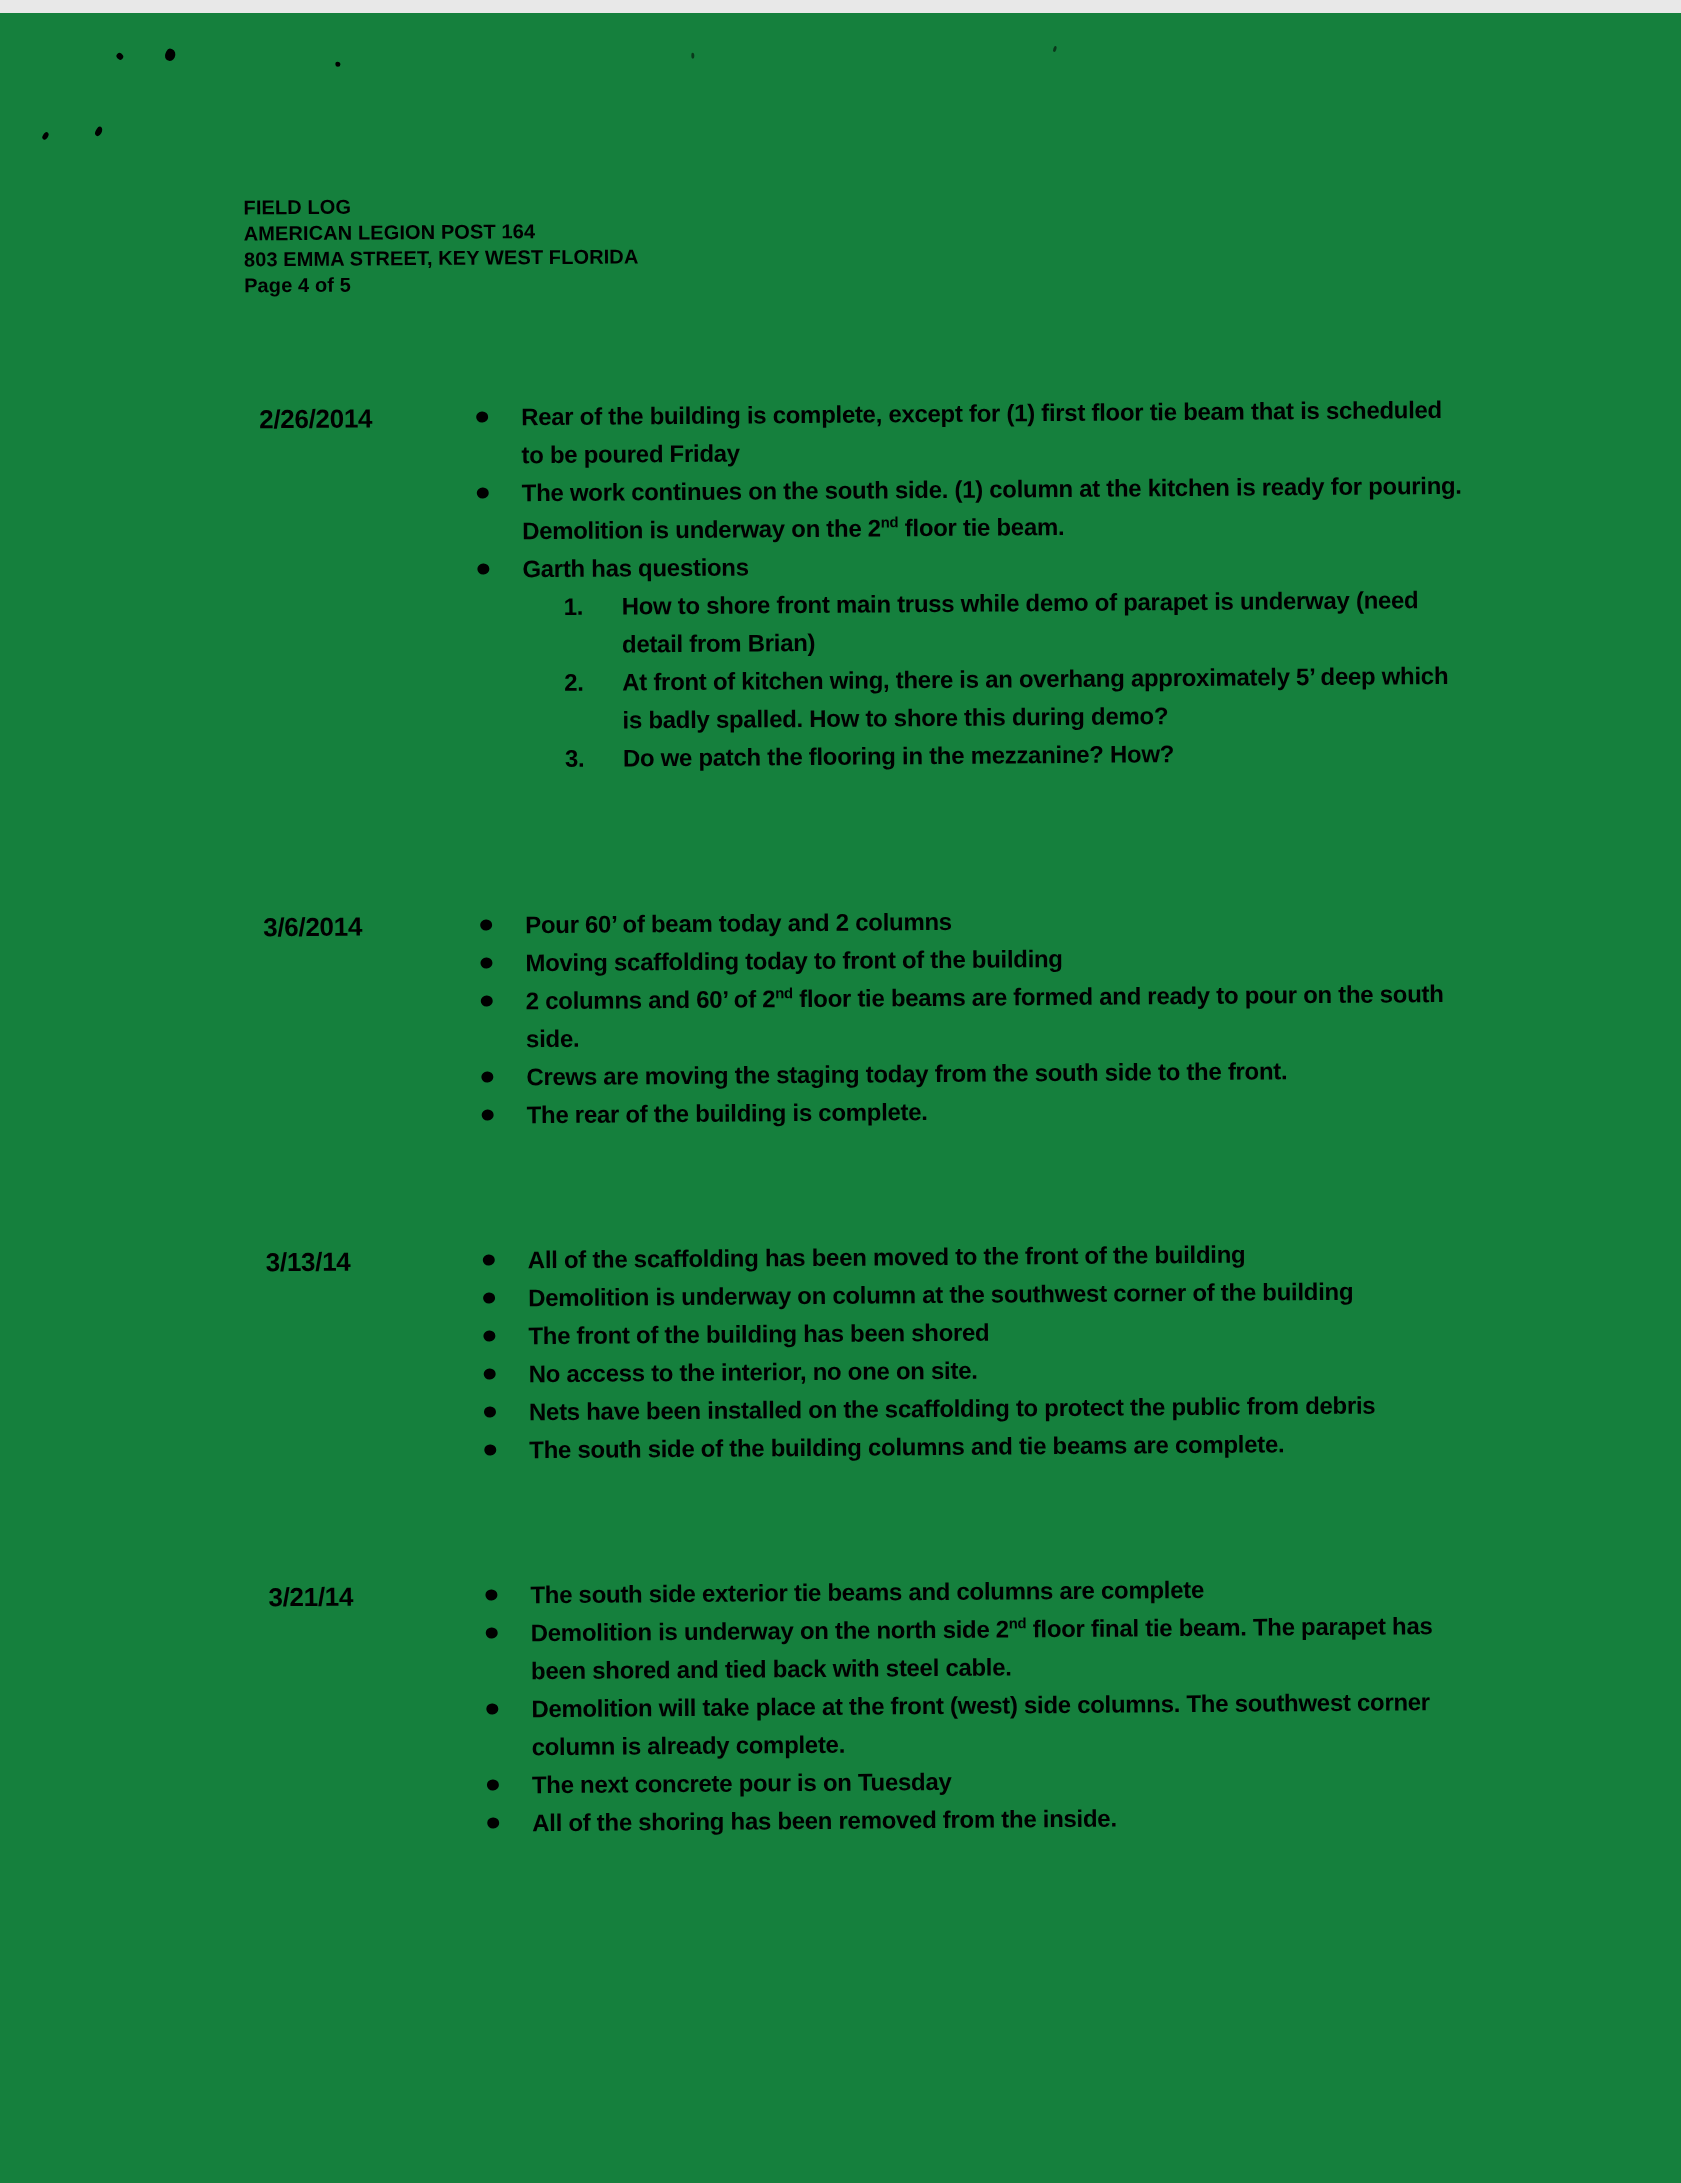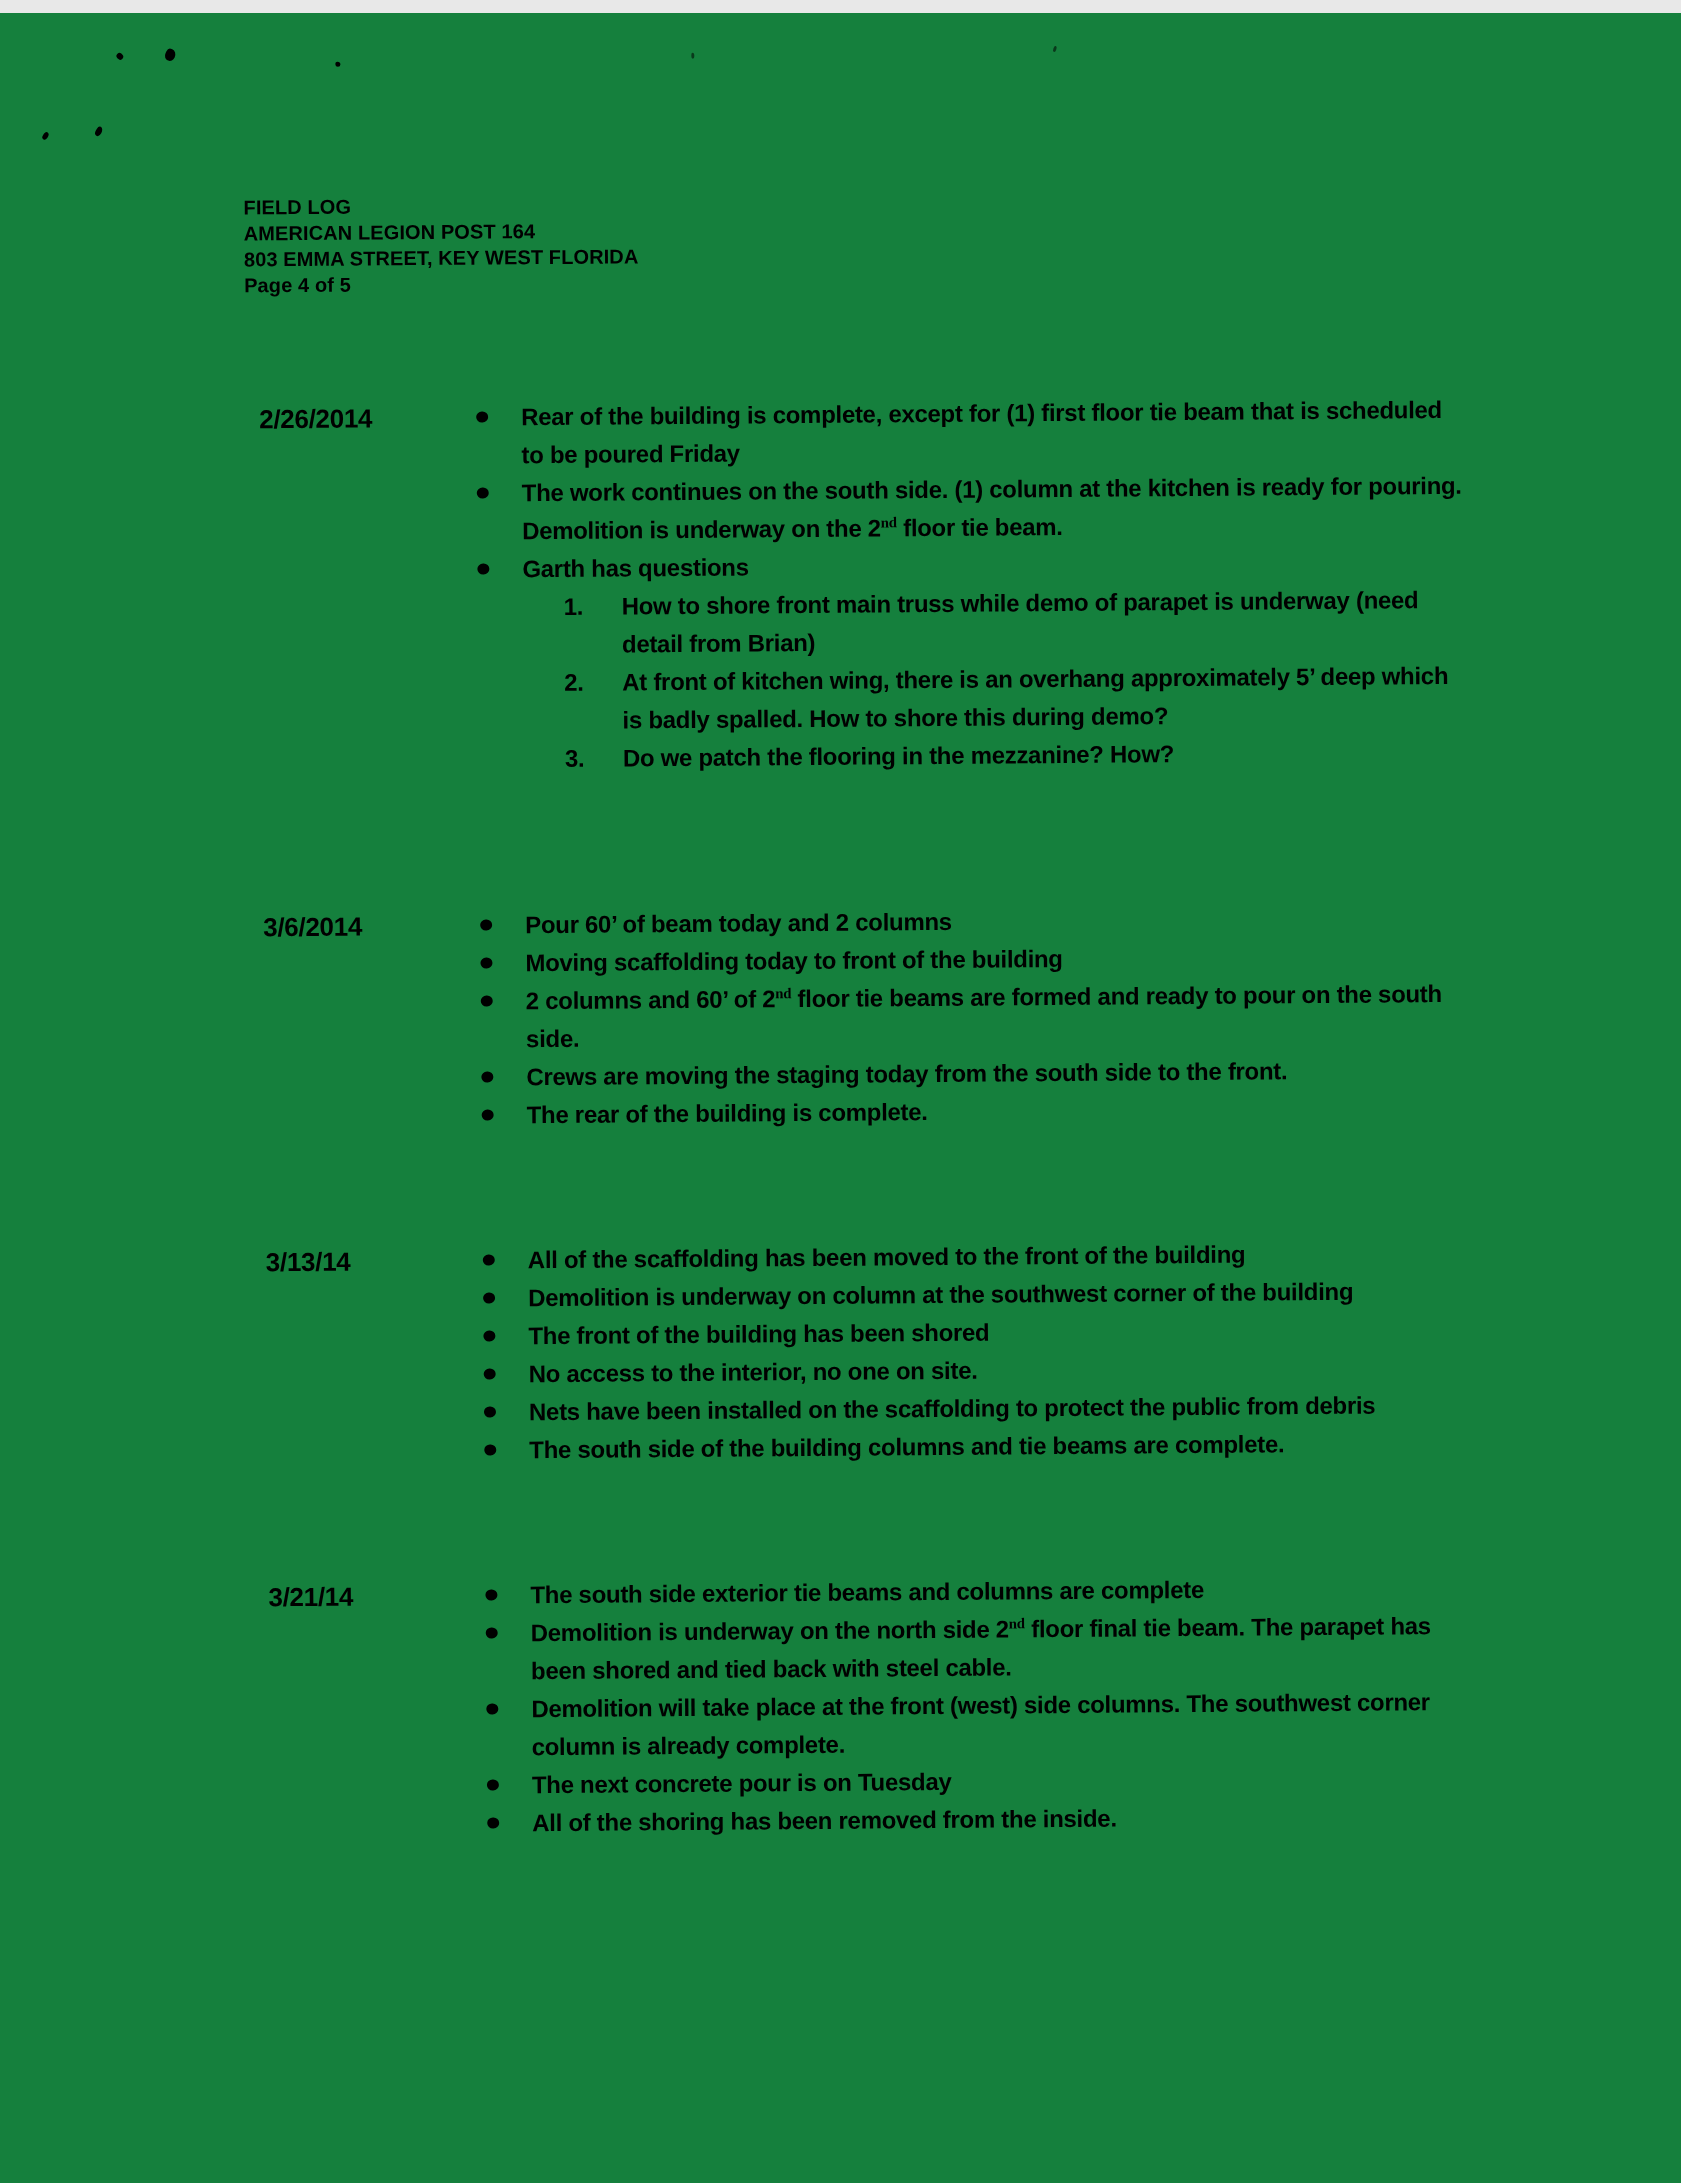--- a/index.html
+++ b/index.html
@@ -76,21 +76,21 @@
     font-weight: bold;
     line-height: 38px;
   }
   .subtext {
     width: 831px;
     font-size: 24px;
     font-weight: bold;
     line-height: 38px;
     letter-spacing: -0.3px;
   }
-  sup { font-size: 62%; line-height: 0; font-family: Liberation Serif, serif; }
+  sup { font-size: 62%; line-height: 0; }
   .speck {
     position: absolute;
     background: #000;
     border-radius: 40% 60% 50% 50%;
   }
   .speck.faint { opacity: 0.55; }
 </style>
 </head>
 <body>
 

